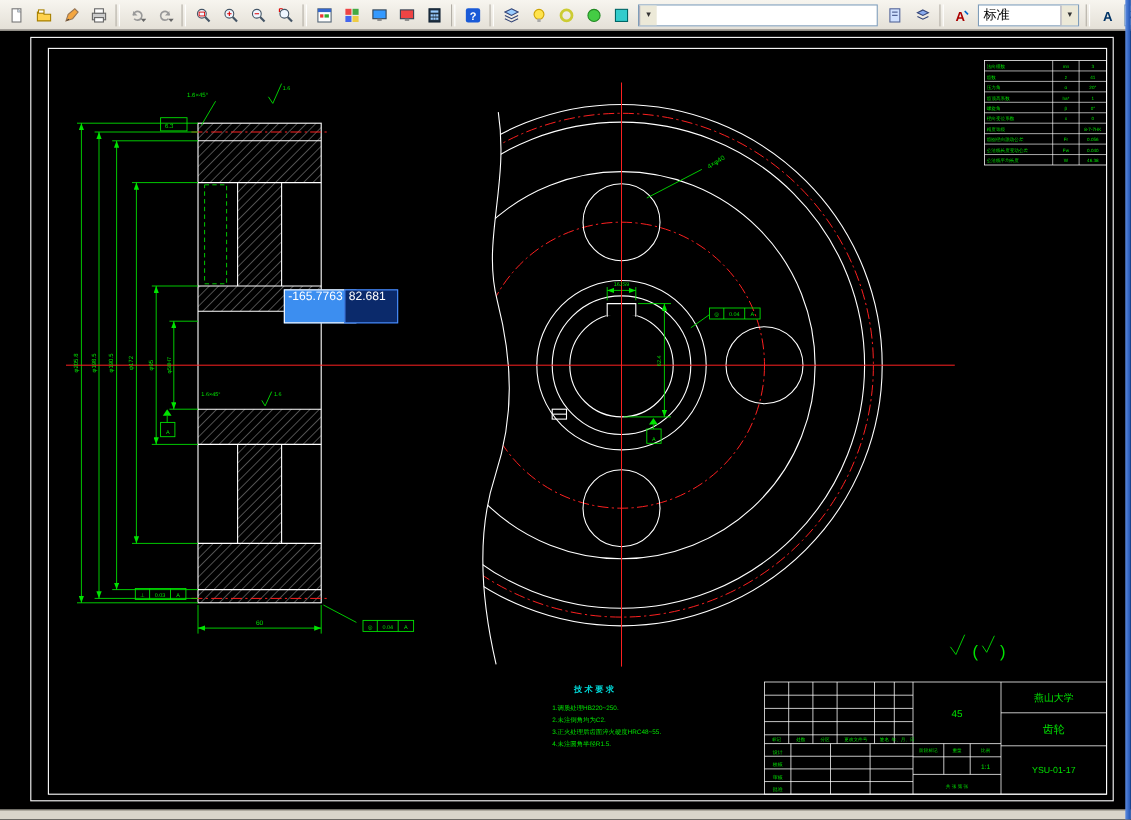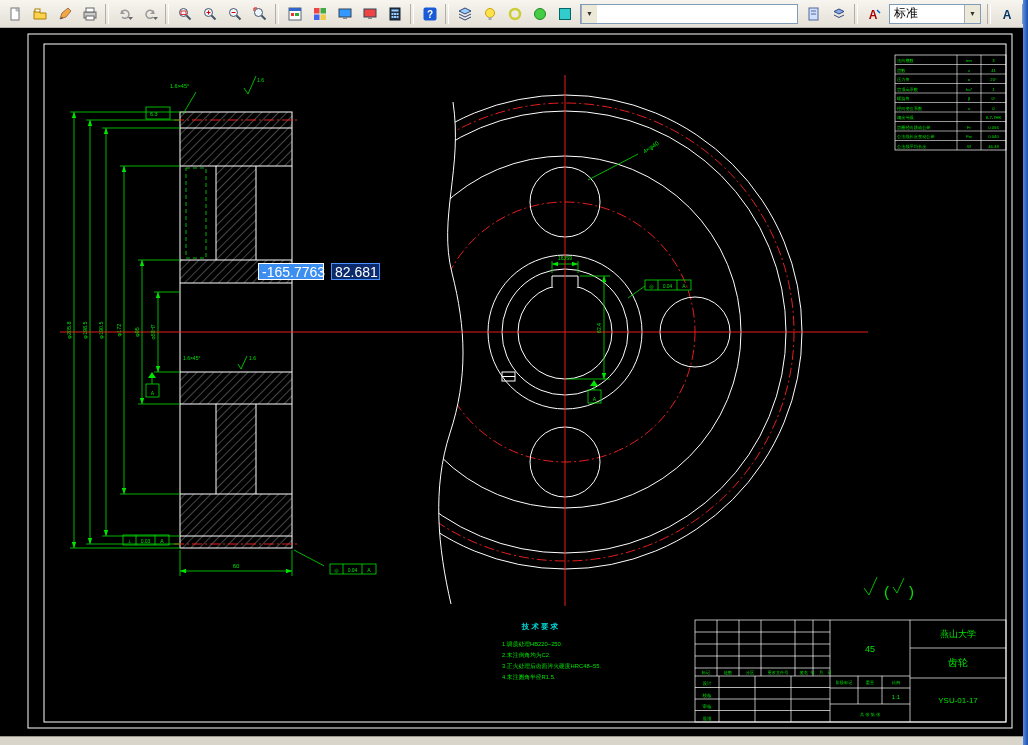--- a/index.html
+++ b/index.html
@@ -18,21 +18,21 @@
   .tcombo .txt{flex:1;padding:0 4px;white-space:nowrap;overflow:hidden}
   .tcombo .arrow{width:15px;height:18px;background:#ece9d8;border-left:1px solid #aab;
        display:flex;align-items:center;justify-content:center;font-size:7px;color:#333}
   #canvas{position:absolute;top:28px;left:0;background:#000}
   svg text{font-family:"Liberation Sans",sans-serif}
   .wl{stroke:#fff;stroke-width:1;fill:none}
   .rl{stroke:#ff2020;stroke-width:0.9;fill:none}
   .rd{stroke-dasharray:10,3,2,3}
   .gl{stroke:#00e400;stroke-width:0.8;fill:none}
   .gd{stroke-dasharray:4,3}
-  .coordbox{position:absolute;height:17px;font-size:14px;color:#fff;display:flex;
+  .coordbox{position:absolute;height:31px;font-size:11px;color:#fff;display:flex;
        padding:0 3px;box-sizing:border-box;z-index:6}
   .coordbox.sel{background:#3c8ef0;border:1px solid #fff}
   .coordbox.dark{background:#0b2a6b;border:1px solid #4a90ff}
   #right-edge{position:absolute;top:0;right:0;width:5px;height:745px;z-index:10;
        background:linear-gradient(90deg,#5b8ae0,#1c50b0)}
   #bottom-edge{position:absolute;bottom:0;left:0;width:1028px;height:8px;
        background:#d9d5cb;border-top:1px solid #9a968c;z-index:9}
 </style>
 </head>
 <body>
@@ -480,18 +480,18 @@
       <text x="502" y="645.5" fill="#00e400" font-size="5.8">1.调质处理HB220~250.</text>
       <text x="502" y="656.5" fill="#00e400" font-size="5.8">2.未注倒角均为C2.</text>
       <text x="502" y="667.5" fill="#00e400" font-size="5.8">3.正火处理后齿面淬火硬度HRC48~55.</text>
       <text x="502" y="678.5" fill="#00e400" font-size="5.8">4.未注圆角半径R1.5.</text>
     </g>
 </svg>
 
 <div class="coordbox sel" style="left:258px;top:263px;width:66px">
   <span>-165.7763</span>
 </div>
-<div class="coordbox dark" style="left:331px;top:263px;width:49px">
+<div class="coordbox dark" style="left:313px;top:263px;width:49px">
   <span>82.681</span>
 </div>
 
 <div id="right-edge"></div>
 <div id="bottom-edge"></div>
 
 </body></html>

